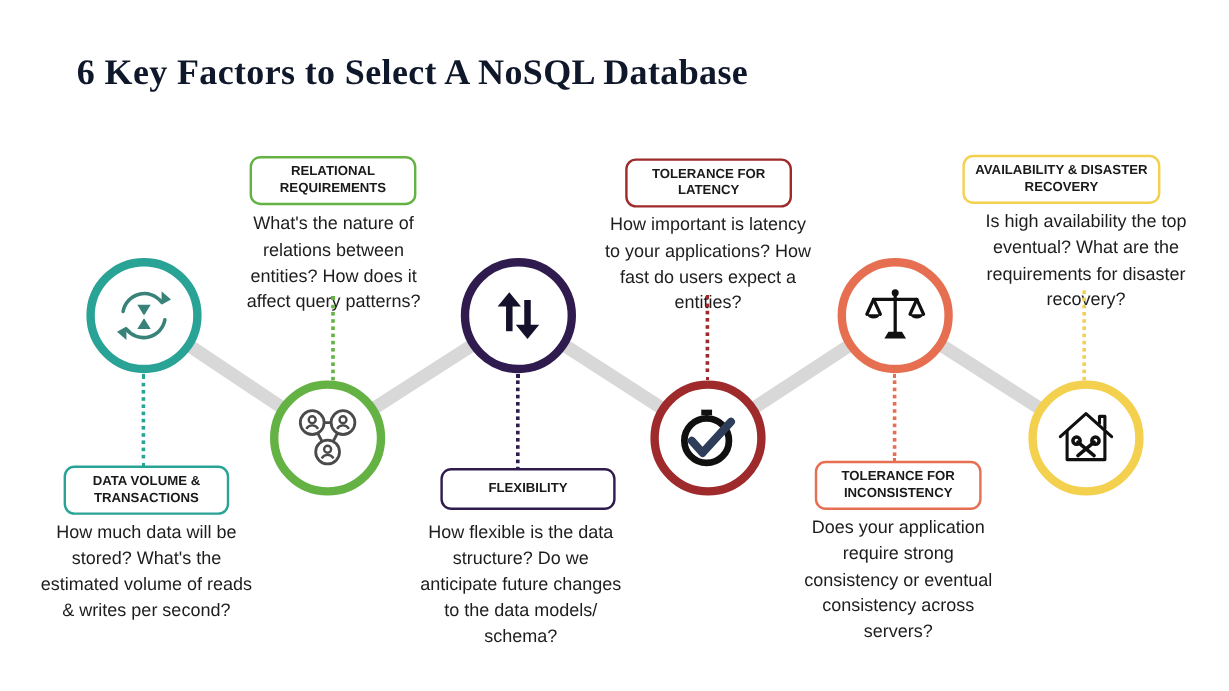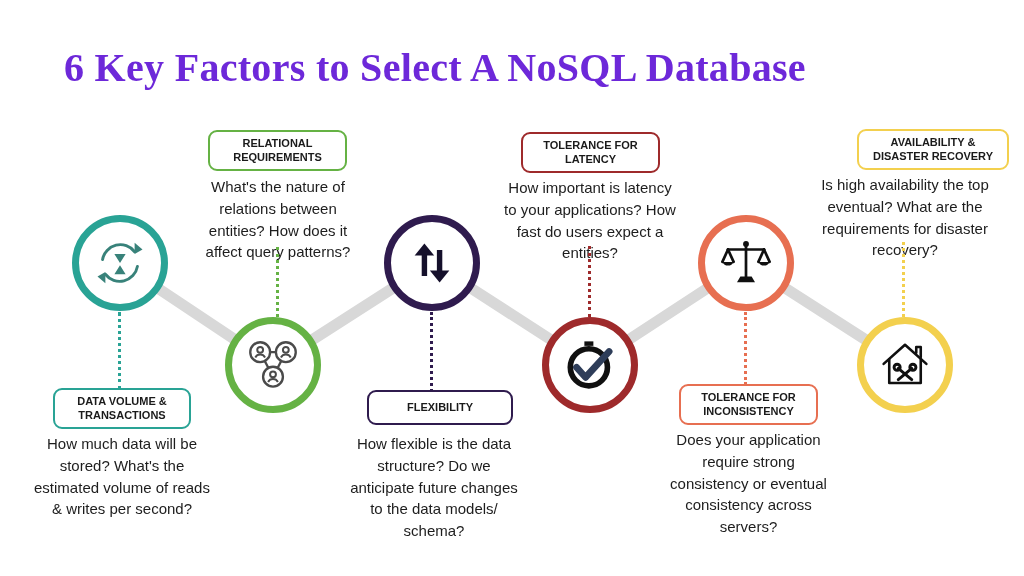--- a/index.html
+++ b/index.html
@@ -1,20 +1,20 @@
 <!DOCTYPE html>
 <html><head>
 <meta charset="utf-8">
 <style>
   *{margin:0;padding:0;box-sizing:border-box}
   html,body{background:#ffffff}
   .canvas{position:relative;width:1024px;height:576px;background:#fff;overflow:hidden;
           font-family:"Liberation Sans",sans-serif;color:#1c1c1c}
   .title{position:absolute;left:64px;top:44px;font-family:"Liberation Serif",serif;
-         font-size:40px;font-weight:600;color:#6d28d9;letter-spacing:.3px}
+         font-size:30px;font-weight:600;color:#0f172a;letter-spacing:.3px}
   .connector{position:absolute;left:0;top:0;z-index:0}
   .factor .circle{position:absolute;width:96px;height:96px;border-radius:50%;
                   border:7px solid var(--c);background:#fff;display:flex;align-items:center;
                   justify-content:center;z-index:2}
   .factor .dotline{position:absolute;width:0;border-left:3px dotted var(--c);z-index:1}
   .factor .box{position:absolute;min-height:40px;background:#fff;border:2px solid var(--c);
                border-radius:9px;display:flex;align-items:center;justify-content:center;
                text-align:center;font-size:11px;font-weight:700;line-height:1.3;color:#1a1a1a;
                padding:4px 6px;z-index:2}
   .factor .desc{position:absolute;text-align:center;font-size:15px;line-height:1.45;color:#1d1d1d}
@@ -37,21 +37,21 @@
   .f4 .box{left:521px;top:132px;width:139px}
   .f4 .desc{left:503px;top:177px;width:174px}
   .f4 .dotline{left:588px;top:246px;height:71px}
   .f4 .circle{left:542px;top:317px}
 
   .f5 .circle{left:698px;top:215px}
   .f5 .dotline{left:744px;top:312px;height:73px}
   .f5 .box{left:679px;top:384px;width:139px}
   .f5 .desc{left:661px;top:429px;width:175px}
 
-  .f6 .box{left:857px;top:129px;width:152px}
+  .f6 .box{left:802px;top:129px;width:165px}
   .f6 .desc{left:820px;top:174px;width:170px}
   .f6 .dotline{left:902px;top:242px;height:75px}
   .f6 .circle{left:857px;top:317px}
 </style>
 </head>
 <body>
 
 <div class="canvas">
 
   <h1 class="title">6 Key Factors to Select A NoSQL Database</h1>

